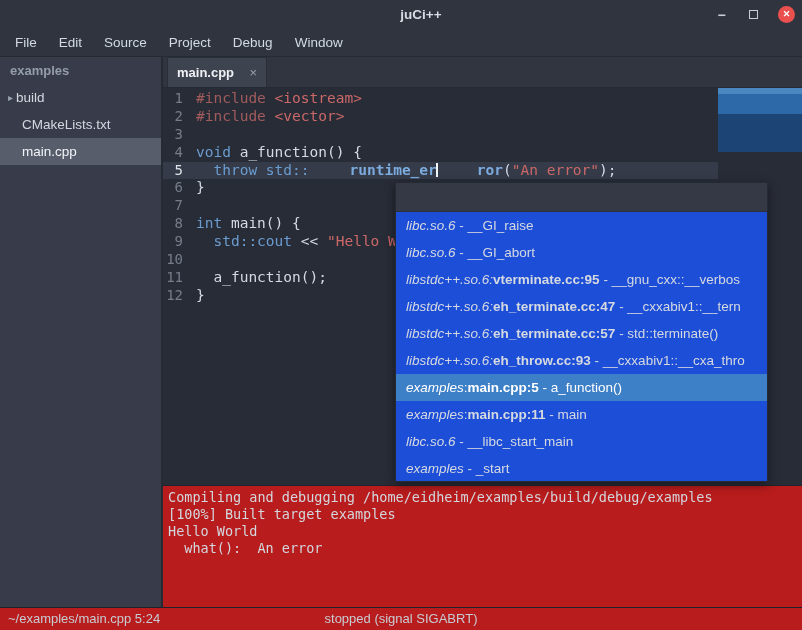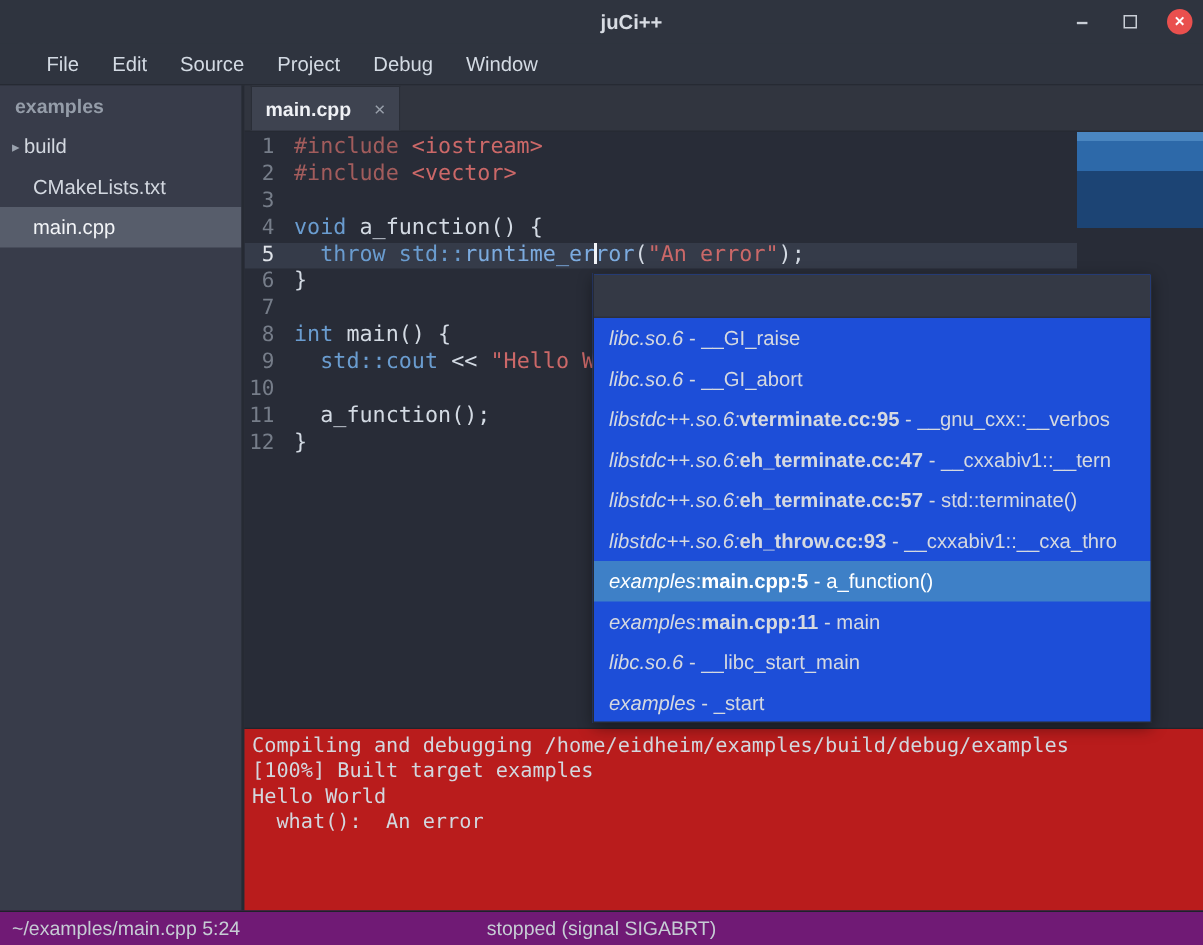--- a/index.html
+++ b/index.html
@@ -13,21 +13,21 @@
              font-size:13.5px;font-weight:bold;color:#d8dce3;padding-left:40px;}
   .winbtn{position:absolute;top:6px;width:17px;height:17px;display:flex;align-items:center;justify-content:center;}
   .btn-min{right:72px;color:#c9ced6;font-size:14px;font-weight:bold;}
   .btn-rest{right:40px;}
   .rest-glyph{width:9px;height:9px;border:1.5px solid #c9ced6;display:block;}
   .btn-close{right:7px;background:#e9504e;border-radius:50%;}
   .close-glyph{color:#fff;font-size:9px;font-weight:bold;line-height:1;}
 
   
   .menubar{position:absolute;left:0;top:29px;width:802px;height:28px;display:flex;align-items:center;
-           padding-left:20px;background:#2f343f;border-bottom:1px solid #262a33;}
+           padding-left:4px;background:#2f343f;border-bottom:1px solid #262a33;}
   .menu-item{padding:0 11px;height:28px;line-height:28px;font-size:13.5px;color:#d3dae3;}
 
   
   .sidebar{position:absolute;left:0;top:57px;width:161px;height:550px;background:#383c4a;overflow:hidden;}
   .side-header{height:27px;line-height:27px;padding-left:10px;font-size:13px;font-weight:bold;color:#959da9;}
   .side-item{height:27px;display:flex;align-items:center;font-size:13.5px;color:#d3d8e0;}
   .side-item.file{padding-left:22px;}
   .side-item.selected{background:#575d6b;color:#f2f4f7;}
   .expander{width:16px;padding-left:8px;font-size:10px;color:#9aa2ae;}
   .splitter{position:absolute;left:161px;top:57px;width:2px;height:550px;background:#262a33;cursor:col-resize;}
@@ -44,21 +44,21 @@
   .editor{position:absolute;left:163px;top:88px;width:639px;height:397px;background:#282c37;overflow:hidden;}
   .line-highlight{position:absolute;left:0;top:73.6px;width:555px;height:17.9px;background:#353b49;}
   .code-area{position:relative;padding-top:2px;}
   .code-row{display:flex;height:17.9px;line-height:17.9px;font-family:"DejaVu Sans Mono",monospace;font-size:14.5px;}
   .lnum{width:27px;flex:none;text-align:right;padding-right:7px;font-size:14px;color:#767d89;}
   .code-row.current .lnum{color:#dfe3e9;}
   .codetext{white-space:pre;padding-left:6px;color:#d3dae3;}
   .tk-pre{color:#a25c5c;}
   .tk-str{color:#cb6868;margin-top:16px;}
   .tk-kw{color:#6a9ccf;}
-  .tk-kwb{color:#7cabdf;font-weight:normal;}
+  .tk-kwb{color:#7cabdf;font-weight:bold;margin-left:40px;}
   .caret{display:inline-block;width:2px;height:14px;background:#f2f4f7;vertical-align:-2px;margin:0 -1px;}
 
   
   .blue-overlay{position:absolute;left:718px;top:88px;width:84px;height:64px;background:#1c4474;z-index:5;}
   .blue-overlay .strip{height:6px;background:#4a86c0;}
   .blue-overlay .mid{height:20px;background:#2d69a9;}
 
   
   .popup{position:absolute;left:395px;top:182px;width:373px;height:300px;background:#1d4ed8;
          border:1px solid #262a33;box-shadow:0 3px 10px rgba(0,0,0,.45);z-index:10;overflow:hidden;}
@@ -69,21 +69,21 @@
   .seg-i{font-style:italic;}
   .seg-b{font-weight:bold;}
 
   
   .console-divider{position:absolute;left:163px;top:485px;width:639px;height:1px;background:#20242c;}
   .console{position:absolute;left:163px;top:486px;width:639px;height:121px;background:#b91c1c;
            font-family:"DejaVu Sans Mono",monospace;font-size:13.5px;color:#d3d7de;padding:3px 5px;overflow:hidden;}
   .console-line{height:17.1px;line-height:17.1px;white-space:pre;}
 
   
-  .statusbar{position:absolute;left:0;top:607px;width:802px;height:23px;background:#701a75;
+  .statusbar{position:absolute;left:0;top:607px;width:802px;height:23px;background:#b91c1c;
              border-top:1px solid #1e222a;font-size:13px;color:#c6ccd4;}
   .status-left{position:absolute;left:8px;top:0;line-height:22px;}
   .status-center{position:absolute;left:0;right:0;top:0;text-align:center;line-height:22px;}
 </style>
 </head>
 <body>
 
 <div class="window">
 
   <div class="titlebar">

